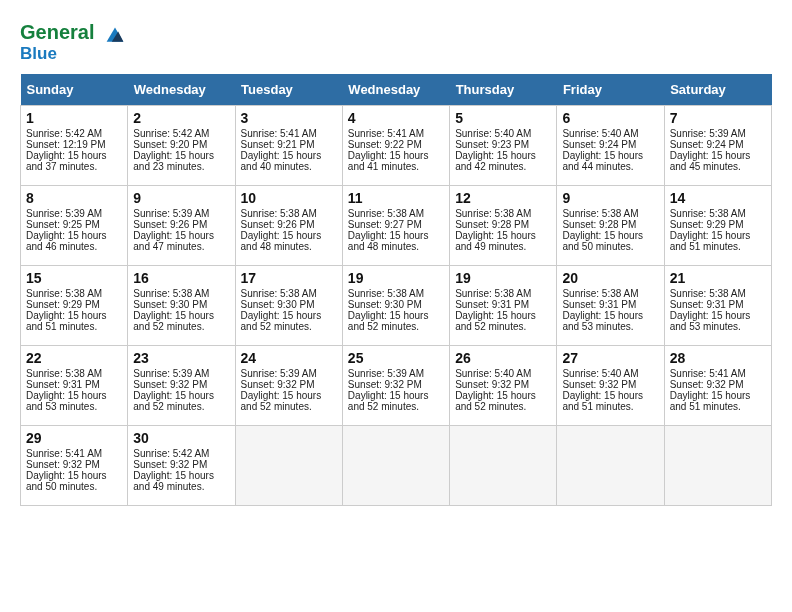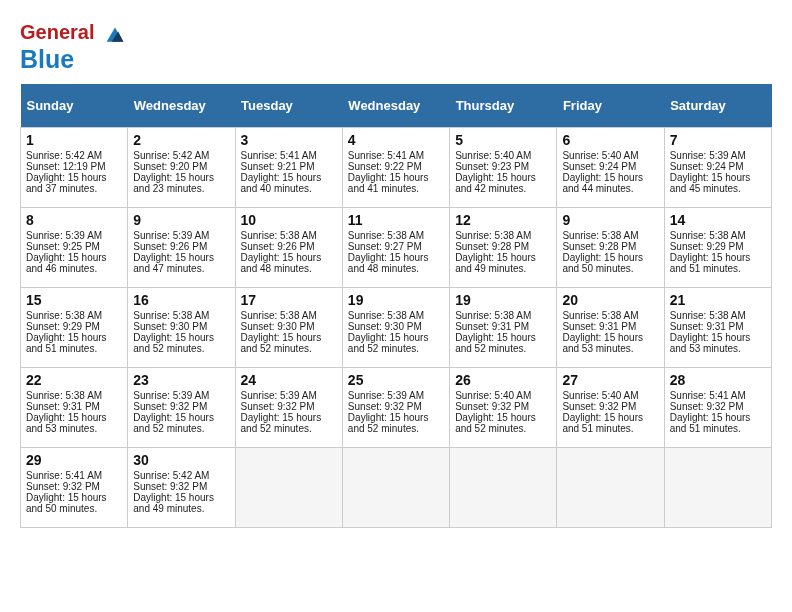--- a/index.html
+++ b/index.html
@@ -39,21 +39,21 @@
     }
     table {
       width: 100%;
       border-collapse: collapse;
       table-layout: fixed;
     }
     th {
       background-color: #2e6da4;
       color: #fff;
       text-align: left;
-      padding: 14px 6px;
+      padding: 8px 6px;
       font-size: 13px;
       font-weight: bold;
     }
     td {
       border: 1px solid #ccc;
       vertical-align: top;
       padding: 4px 5px;
       font-size: 10px;
       color: #222;
       height: 80px;
@@ -70,28 +70,28 @@
       border: 1px solid #ccc;
     }
     tr td:first-child { border-left: 1px solid #ccc; }
   </style>
 </head>
 <body>
 
 <div class="header">
   <div class="logo">
     <div>
-      <div style="font-size:20px;font-weight:bold;color:#b91c1c;line-height:1.2;">
+      <div style="font-size:20px;font-weight:bold;color:#15803d;line-height:1.2;">
         <span>General</span>
         <svg class="logo-icon" viewBox="0 0 30 28" style="display:inline-block;vertical-align:middle;width:22px;height:18px;">
           <polygon points="2,26 15,4 28,26" fill="#1a7abf" stroke="none"></polygon>
           <polygon points="10,26 20,10 28,26" fill="#1a3a5c" stroke="none"></polygon>
         </svg>
       </div>
-      <div style="font-size:25px;font-weight:bold;color:#1a7abf;line-height:1.2;">
+      <div style="font-size:17px;font-weight:bold;color:#1a7abf;line-height:1.2;">
         <span>Blue</span>
       </div>
     </div>
   </div>
   <div class="title-block">
     <div class="month-title"></div>
     <div class="location"></div>
   </div>
 </div>
 

